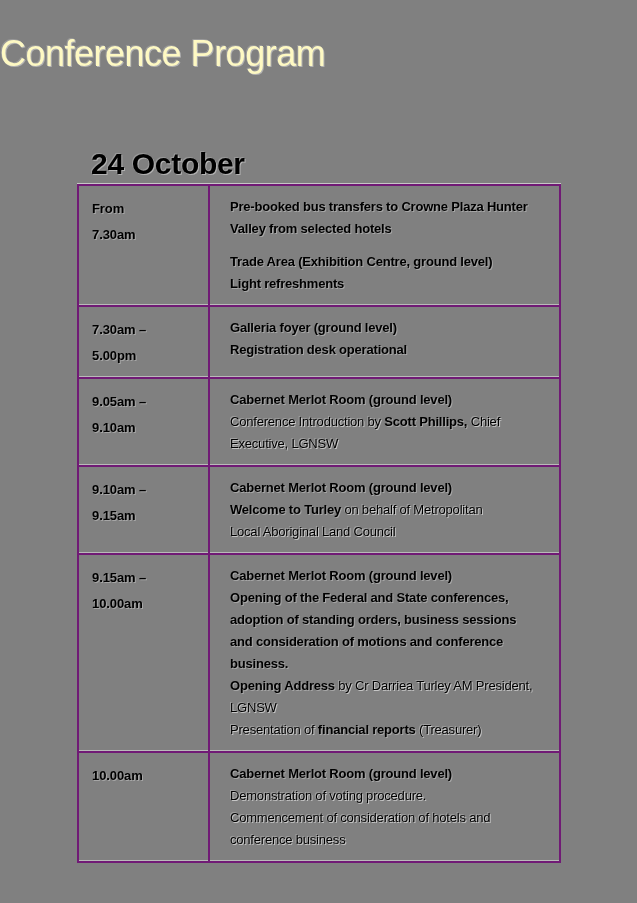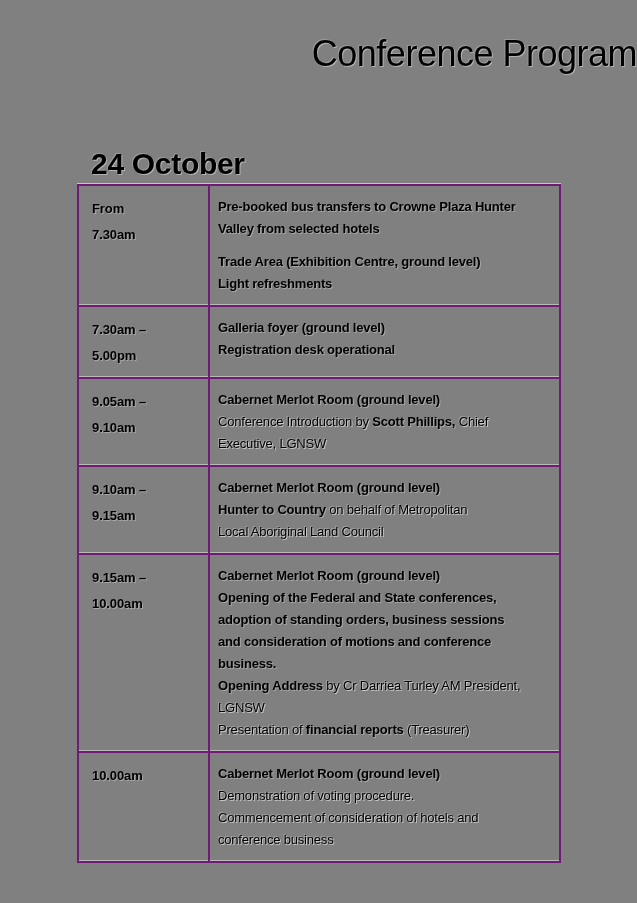--- a/index.html
+++ b/index.html
@@ -16,26 +16,26 @@
     height: 903px;
     background: #808080;
     color: #000;
   }
   .doc-title {
     position: absolute;
     top: 32px;
     left: 0;
     right: 0;
     margin: 0;
-    text-align: right;
+    text-align: left;
     font-size: 36px;
     font-weight: 400;
     line-height: 1.2;
     letter-spacing: -0.5px;
-    color: #000000;
+    color: #fef9c3;
     text-shadow: 1px 1px 0 rgba(255,255,255,0.40), -1px -1px 0 rgba(255,255,255,0.20);
   }
   .date-heading {
     position: absolute;
     top: 132px;
     left: 77px;
     margin: 14px;
     font-size: 30px;
     font-weight: 700;
     line-height: 1.2;
@@ -57,21 +57,21 @@
   table.schedule col.col-event { width: 351px; }
   table.schedule td {
     border: 2px solid #701a75;
     vertical-align: top;
     box-shadow: inset 0 -1px 0 rgba(255,255,255,0.45);
   }
   td.time-cell {
     padding: 10px 6px 8px 13px;
   }
   td.event-cell {
-    padding: 10px 8px 10px 8px;
+    padding: 10px 8px 10px 20px;
   }
   .time-line {
     font-size: 13px;
     font-weight: 700;
     line-height: 26px;
     white-space: nowrap;
     letter-spacing: -0.1px;
     text-shadow: 1px 1px 0 rgba(255,255,255,0.30);
   }
   .content-line {
@@ -146,21 +146,21 @@
             <div class="content-line"><span class="seg-regular">Executive, LGNSW</span></div>
           </td>
         </tr>
         <tr class="row-3">
           <td class="time-cell">
             <div class="time-line">9.10am –</div>
             <div class="time-line">9.15am</div>
           </td>
           <td class="event-cell">
             <div class="content-line"><span class="seg-bold">Cabernet Merlot Room (ground level)</span></div>
-            <div class="content-line"><span class="seg-bold">Hunter to Country</span><span class="seg-regular"> on behalf of Metropolitan</span></div>
+            <div class="content-line"><span class="seg-bold">Welcome to Turley</span><span class="seg-regular"> on behalf of Metropolitan</span></div>
             <div class="content-line"><span class="seg-regular">Local Aboriginal Land Council</span></div>
           </td>
         </tr>
         <tr class="row-4">
           <td class="time-cell">
             <div class="time-line">9.15am –</div>
             <div class="time-line">10.00am</div>
           </td>
           <td class="event-cell">
             <div class="content-line"><span class="seg-bold">Cabernet Merlot Room (ground level)</span></div>

